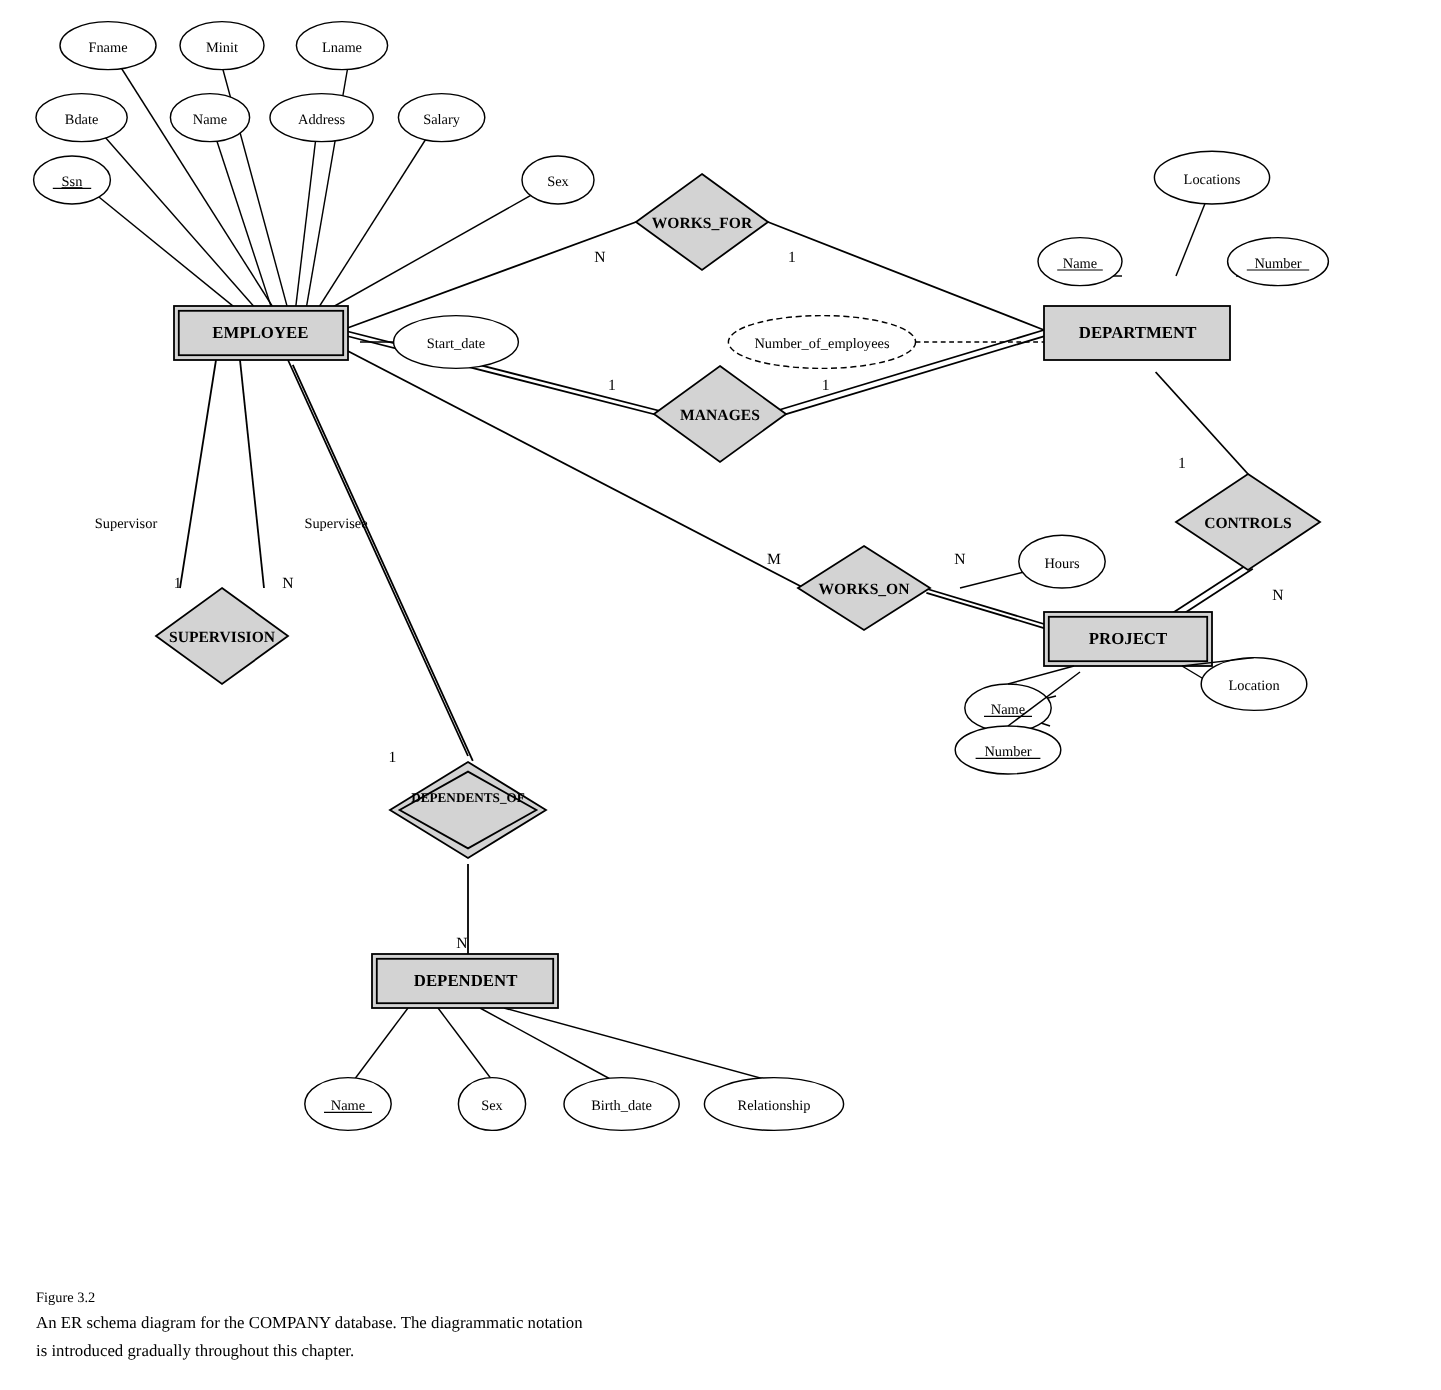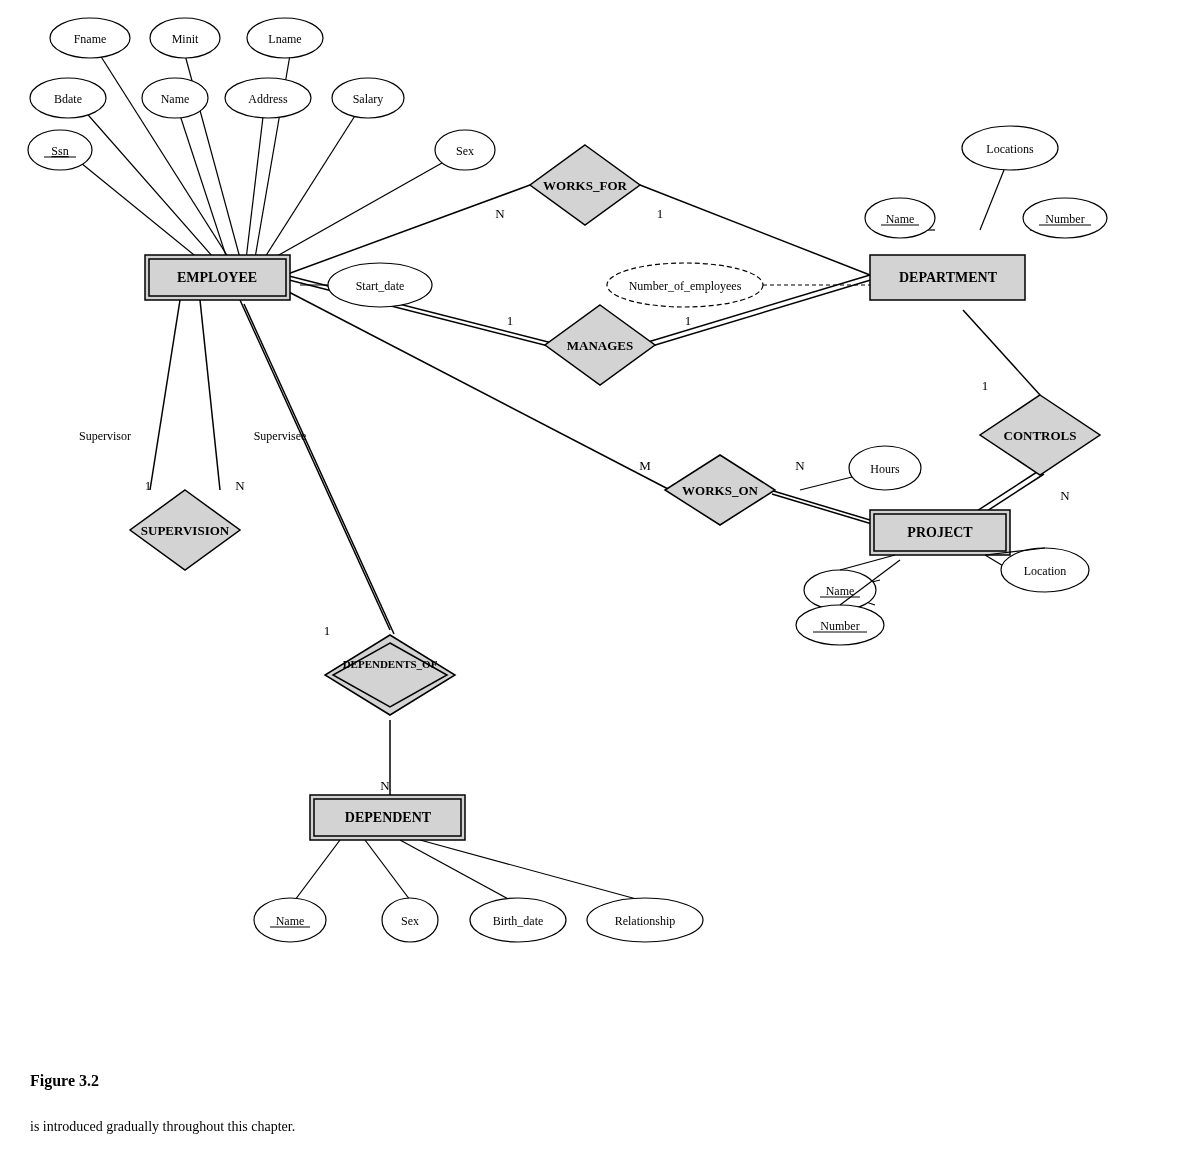--- a/index.html
+++ b/index.html
@@ -23,22 +23,22 @@
       height: 1080px;
     }
     .caption {
       position: absolute;
       bottom: 20px;
       left: 30px;
       font-size: 14px;
       line-height: 1.6;
     }
     .caption-title {
-      font-weight: bold;
-      font-size: 16px;
+      font-weight: normal;
+      font-size: 12px;
     }
   </style>
 </head>
 <body>
 
 <div class="diagram-container">
   <svg id="er-svg" xmlns="http://www.w3.org/2000/svg">
     <defs>
       <marker id="none" markerWidth="0" markerHeight="0"></marker>
     </defs>
@@ -252,15 +252,15 @@
     <line x1="985" y1="555" x2="1045" y2="548" stroke="#000" stroke-width="1.2"></line>
 
     <line x1="895" y1="555" x2="840" y2="570" stroke="#000" stroke-width="1.2"></line>
     <line x1="900" y1="560" x2="840" y2="605" stroke="#000" stroke-width="1.2"></line>
 
   </svg>
 </div>
 
 <div class="caption">
   <span class="caption-title">Figure 3.2</span><br>
-  <br>
+  <span>An ER schema diagram for the COMPANY database. The diagrammatic notation</span><br>
   <span>is introduced gradually throughout this chapter.</span>
 </div>
 
 </body></html>

